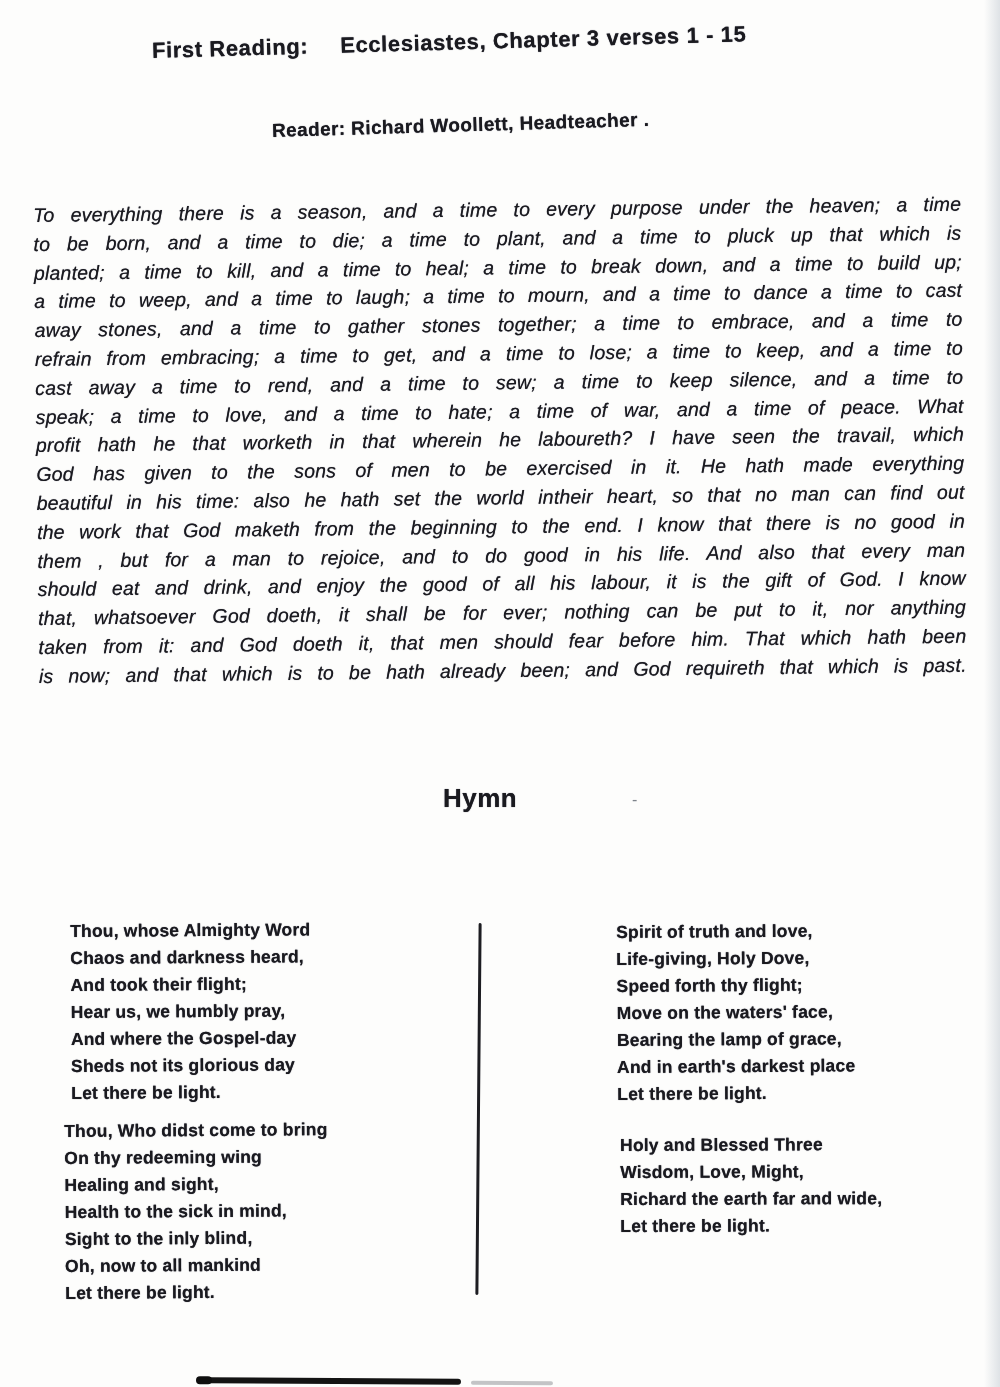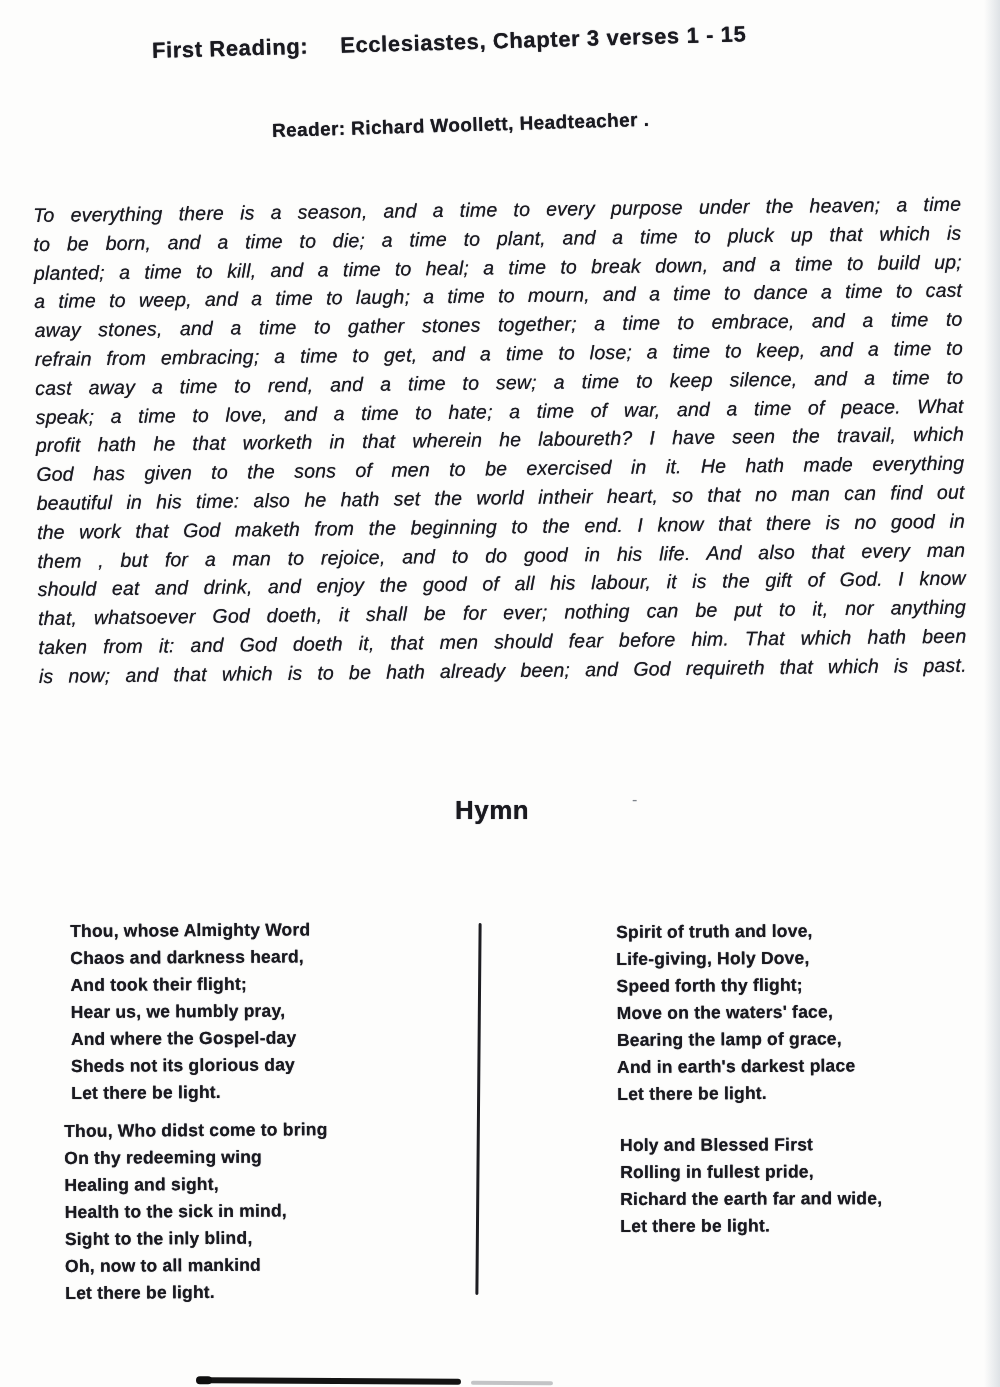--- a/index.html
+++ b/index.html
@@ -35,21 +35,21 @@
   }
   .reading-body {
     position: absolute; left: 33px; top: 201px; width: 928px;
     font-style: italic; font-size: 19.5px; line-height: 28.8px;
     letter-spacing: 0.2px;
     transform: rotate(-0.7deg); transform-origin: left top;
     text-shadow: 0 0 0.7px rgba(20,20,40,0.8);
   }
   .reading-line { text-align: justify; text-align-last: justify; }
   .hymn-title {
-    position: absolute; left: 443px; top: 783px; margin: 12px;
+    position: absolute; left: 443px; top: 783px; margin: 0;
     font-size: 26px; font-weight: bold; letter-spacing: 0.5px;
     text-shadow: 0 0 0.8px rgba(15,15,35,0.9);
   }
   .stray-dash {
     position: absolute; left: 632px; top: 791px;
     font-size: 16px; color: #7d838a;
   }
   .verse {
     position: absolute;
     font-size: 17.5px; line-height: 27px; font-weight: 600;
@@ -141,21 +141,21 @@
       <div class="hymn-line">Spirit of truth and love,</div>
       <div class="hymn-line">Life-giving, Holy Dove,</div>
       <div class="hymn-line">Speed forth thy flight;</div>
       <div class="hymn-line">Move on the waters' face,</div>
       <div class="hymn-line">Bearing the lamp of grace,</div>
       <div class="hymn-line">And in earth's darkest place</div>
       <div class="hymn-line">Let there be light.</div>
     </div>
 
   <div class="verse verse-right-2">
-      <div class="hymn-line">Holy and Blessed First</div>
-      <div class="hymn-line">Rolling in fullest pride,</div>
+      <div class="hymn-line">Holy and Blessed Three</div>
+      <div class="hymn-line">Wisdom, Love, Might,</div>
       <div class="hymn-line">Richard the earth far and wide,</div>
       <div class="hymn-line">Let there be light.</div>
     </div>
 
   <div class="smudge"></div>
 
 </div>
 
 </body></html>

